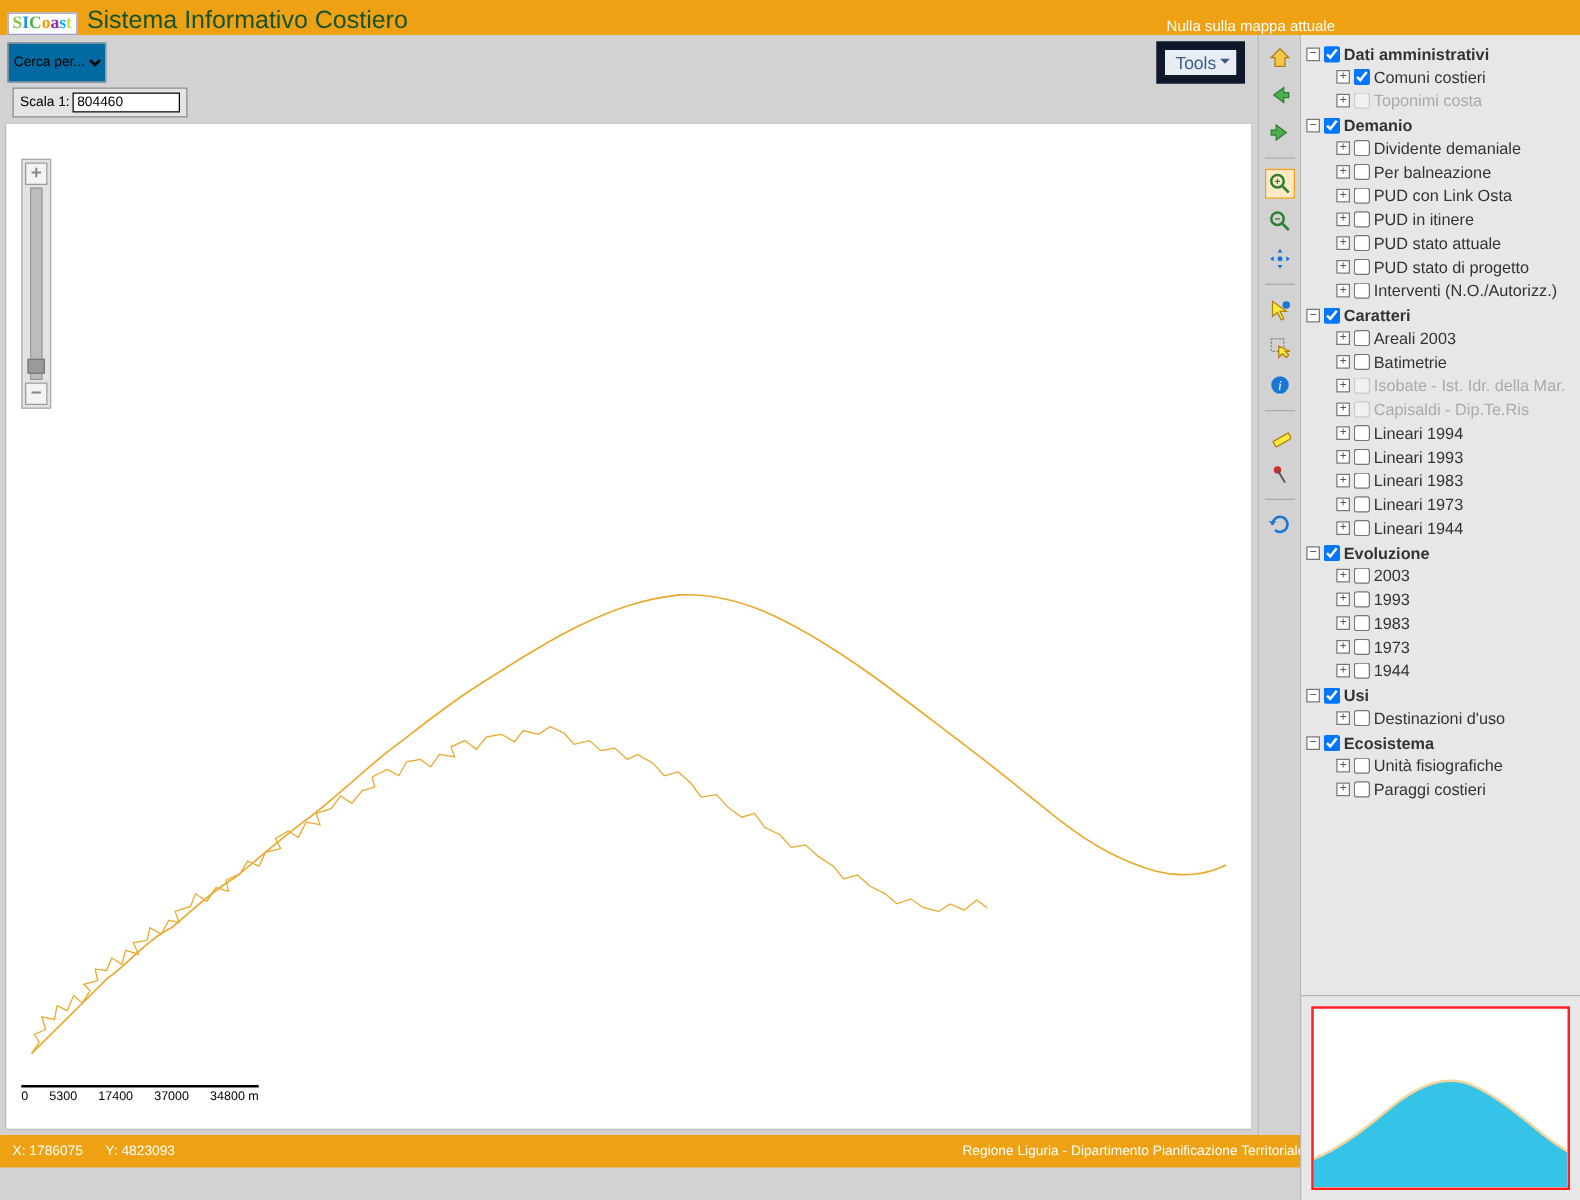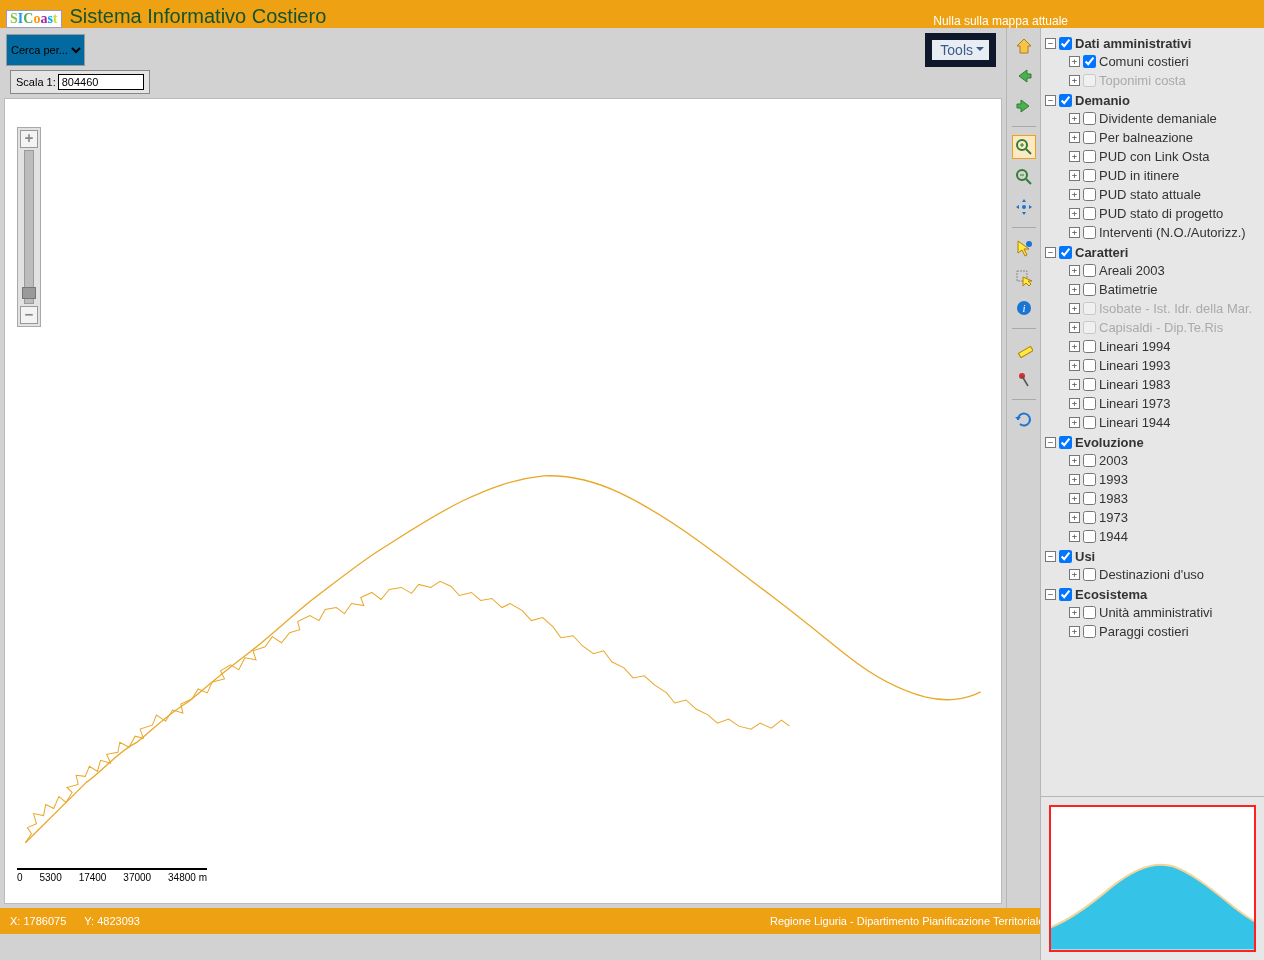--- a/index.html
+++ b/index.html
@@ -374,21 +374,21 @@
       <div class="group">
         <div class="grp-row group-head">
           <span class="sq">−</span>
     <input type="checkbox" class="cb" checked="" style="">
     <span class="lbl">Ecosistema</span>
         </div>
         <div class="child">
           <div class="grp-row">
             <span class="sq">+</span>
       <input type="checkbox" class="cb" style="">
-      <span class="lbl ">Unità amministrativi</span>
+      <span class="lbl ">Unità fisiografiche</span>
           </div>
           <div class="grp-row">
             <span class="sq">+</span>
       <input type="checkbox" class="cb" style="">
       <span class="lbl ">Paraggi costieri</span>
           </div>
         </div>
       </div>
     </div>
 </div>

